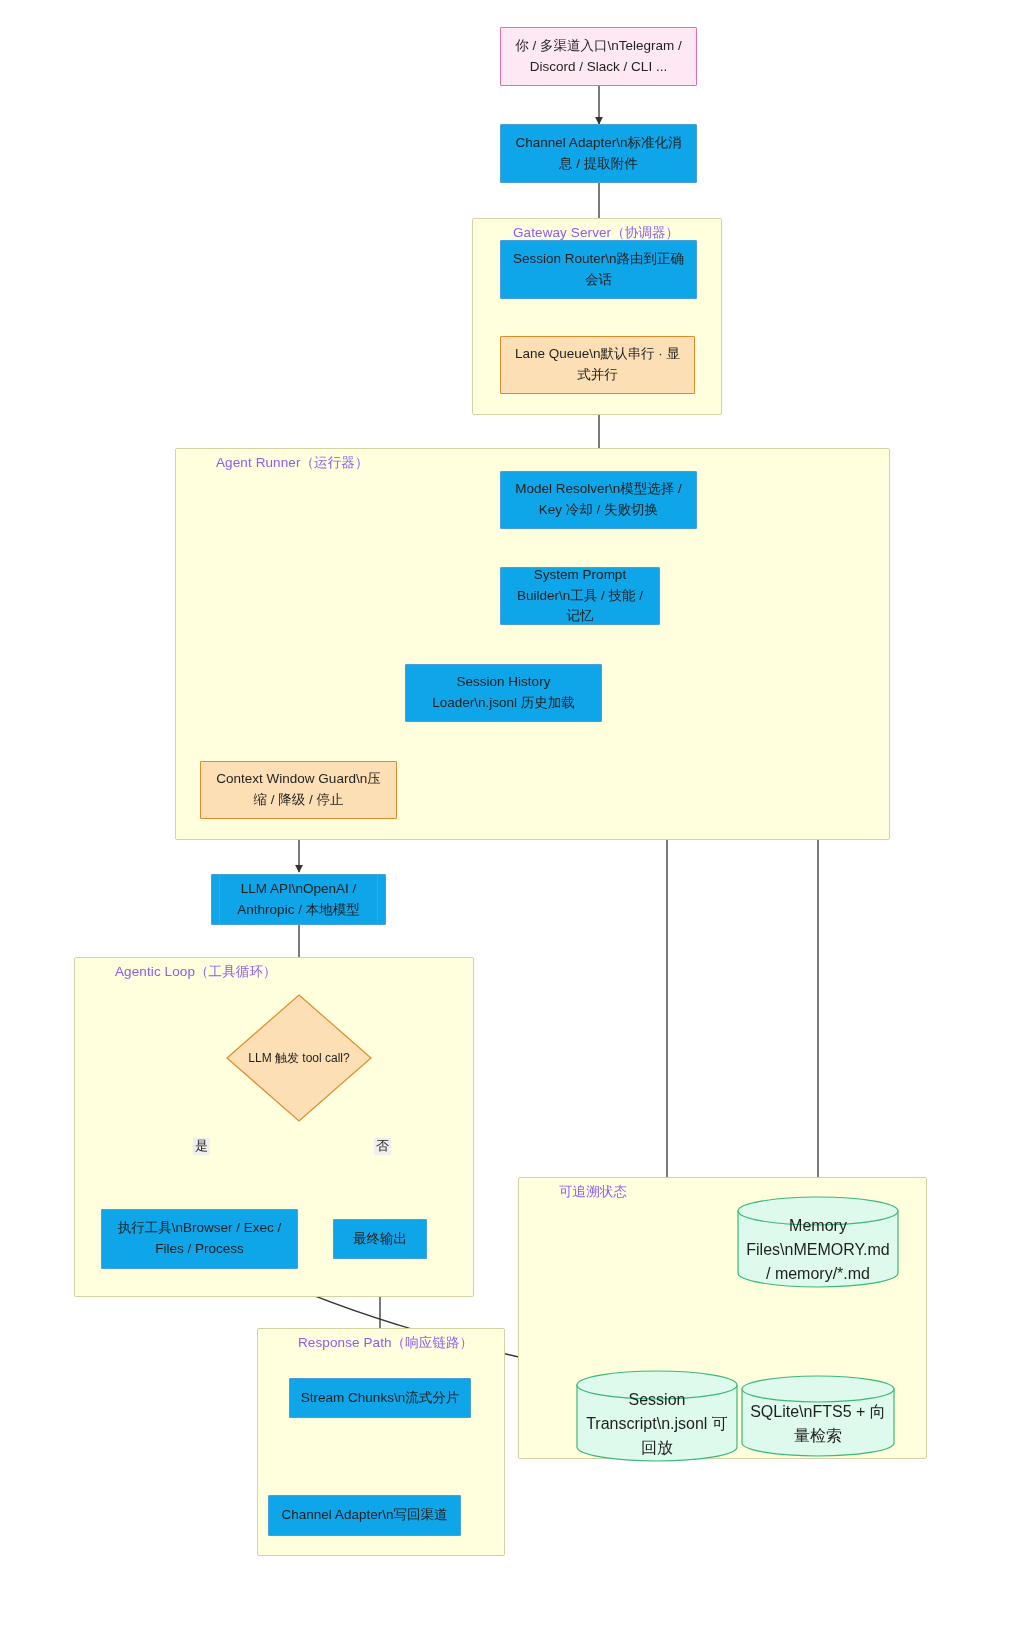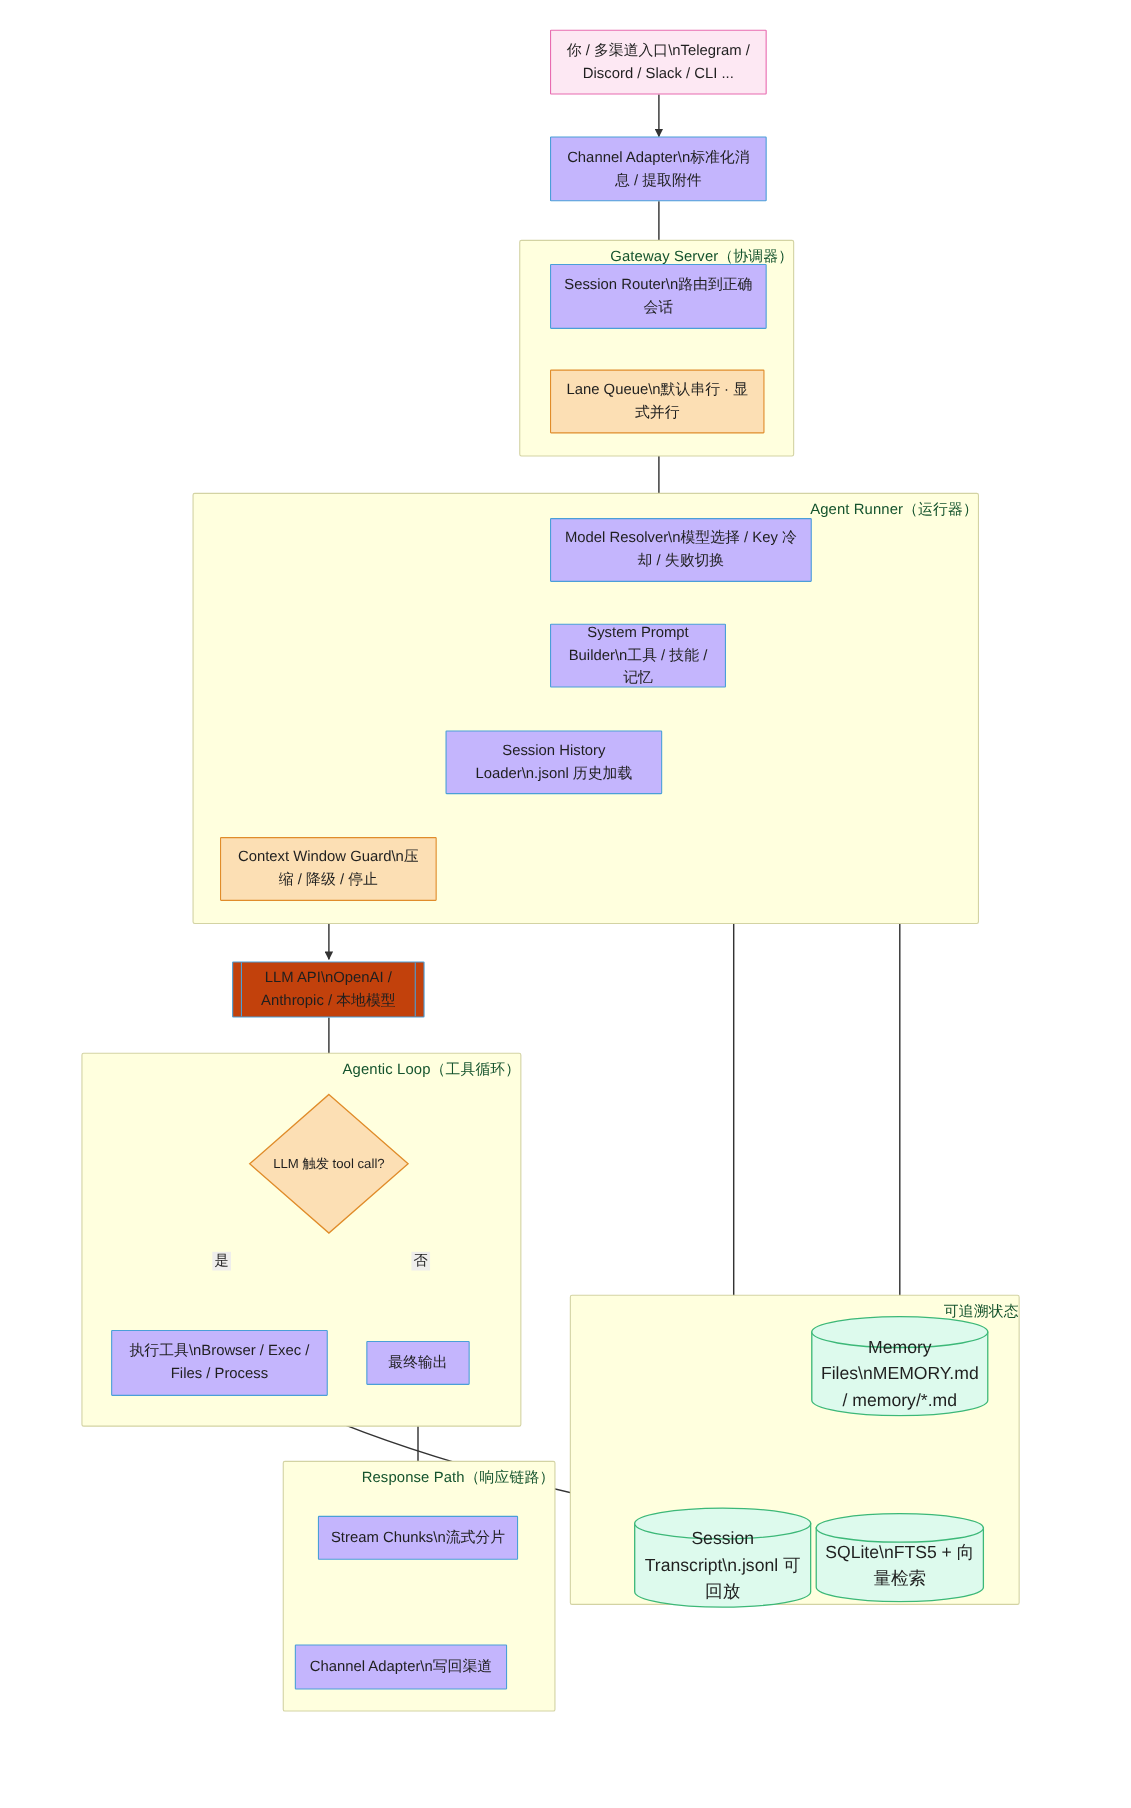--- a/index.html
+++ b/index.html
@@ -33,25 +33,26 @@
     background: #ffffde;
     border: 1px solid #d3d3a3;
     box-sizing: border-box;
     border-radius: 2px;
   }
   .cluster-label {
     position: absolute;
     top: 5px;
     left: 0;
     width: 100%;
-    text-align: right;
+    text-align: left;
     font-size: 13.5px;
-    color: #14532d;
+    color: #8b5cf6;
     letter-spacing: 0.1px;
     white-space: nowrap;
+    padding-left: 40px;
   }
   .node {
     position: absolute;
     box-sizing: border-box;
     display: flex;
     align-items: center;
     justify-content: center;
     text-align: center;
     font-size: 13.5px;
     line-height: 1.52;
@@ -59,33 +60,33 @@
     padding: 4px 10px;
     border-radius: 1px;
   }
   .node .txt {
     display: block;
     width: 100%;
     white-space: pre-line;
     word-break: break-word;
   }
   .n-blue {
-    background: #c4b5fd;
+    background: #0ea5e9;
     border: 1px solid #4a9fd8;
   }
   .n-pink {
     background: #fde8f3;
     border: 1px solid #e86bb0;
   }
   .n-orange {
     background: #fcdfb4;
     border: 1px solid #e08c2a;
   }
   .n-subroutine {
-    background: #c2410c;
+    background: #0ea5e9;
     border: 1px solid #4a9fd8;
     position: absolute;
     box-sizing: border-box;
   }
   .n-subroutine .inner-l,
   .n-subroutine .inner-r {
     position: absolute;
     top: 0;
     bottom: 0;
     width: 0;
@@ -224,21 +225,21 @@
   </div>
 
   <div class="node n-blue" style="left:500px; top:240px; width:197px; height:59px;">
     <span class="txt">Session Router\n路由到正确会话</span>
   </div>
 
   <div class="node n-orange" style="left:500px; top:336px; width:195px; height:58px;">
     <span class="txt">Lane Queue\n默认串行 · 显式并行</span>
   </div>
 
-  <div class="node n-blue" style="left:500px; top:471px; width:238px; height:58px;">
+  <div class="node n-blue" style="left:500px; top:471px; width:197px; height:58px;">
     <span class="txt">Model Resolver\n模型选择 / Key 冷却 / 失败切换</span>
   </div>
 
   <div class="node n-blue" style="left:500px; top:567px; width:160px; height:58px;align-items:center;">
     <span class="txt">System Prompt Builder\n工具 / 技能 / 记忆</span>
   </div>
 
   <div class="node n-blue" style="left:405px; top:664px; width:197px; height:58px;">
     <span class="txt">Session History Loader\n.jsonl 历史加载</span>
   </div>

